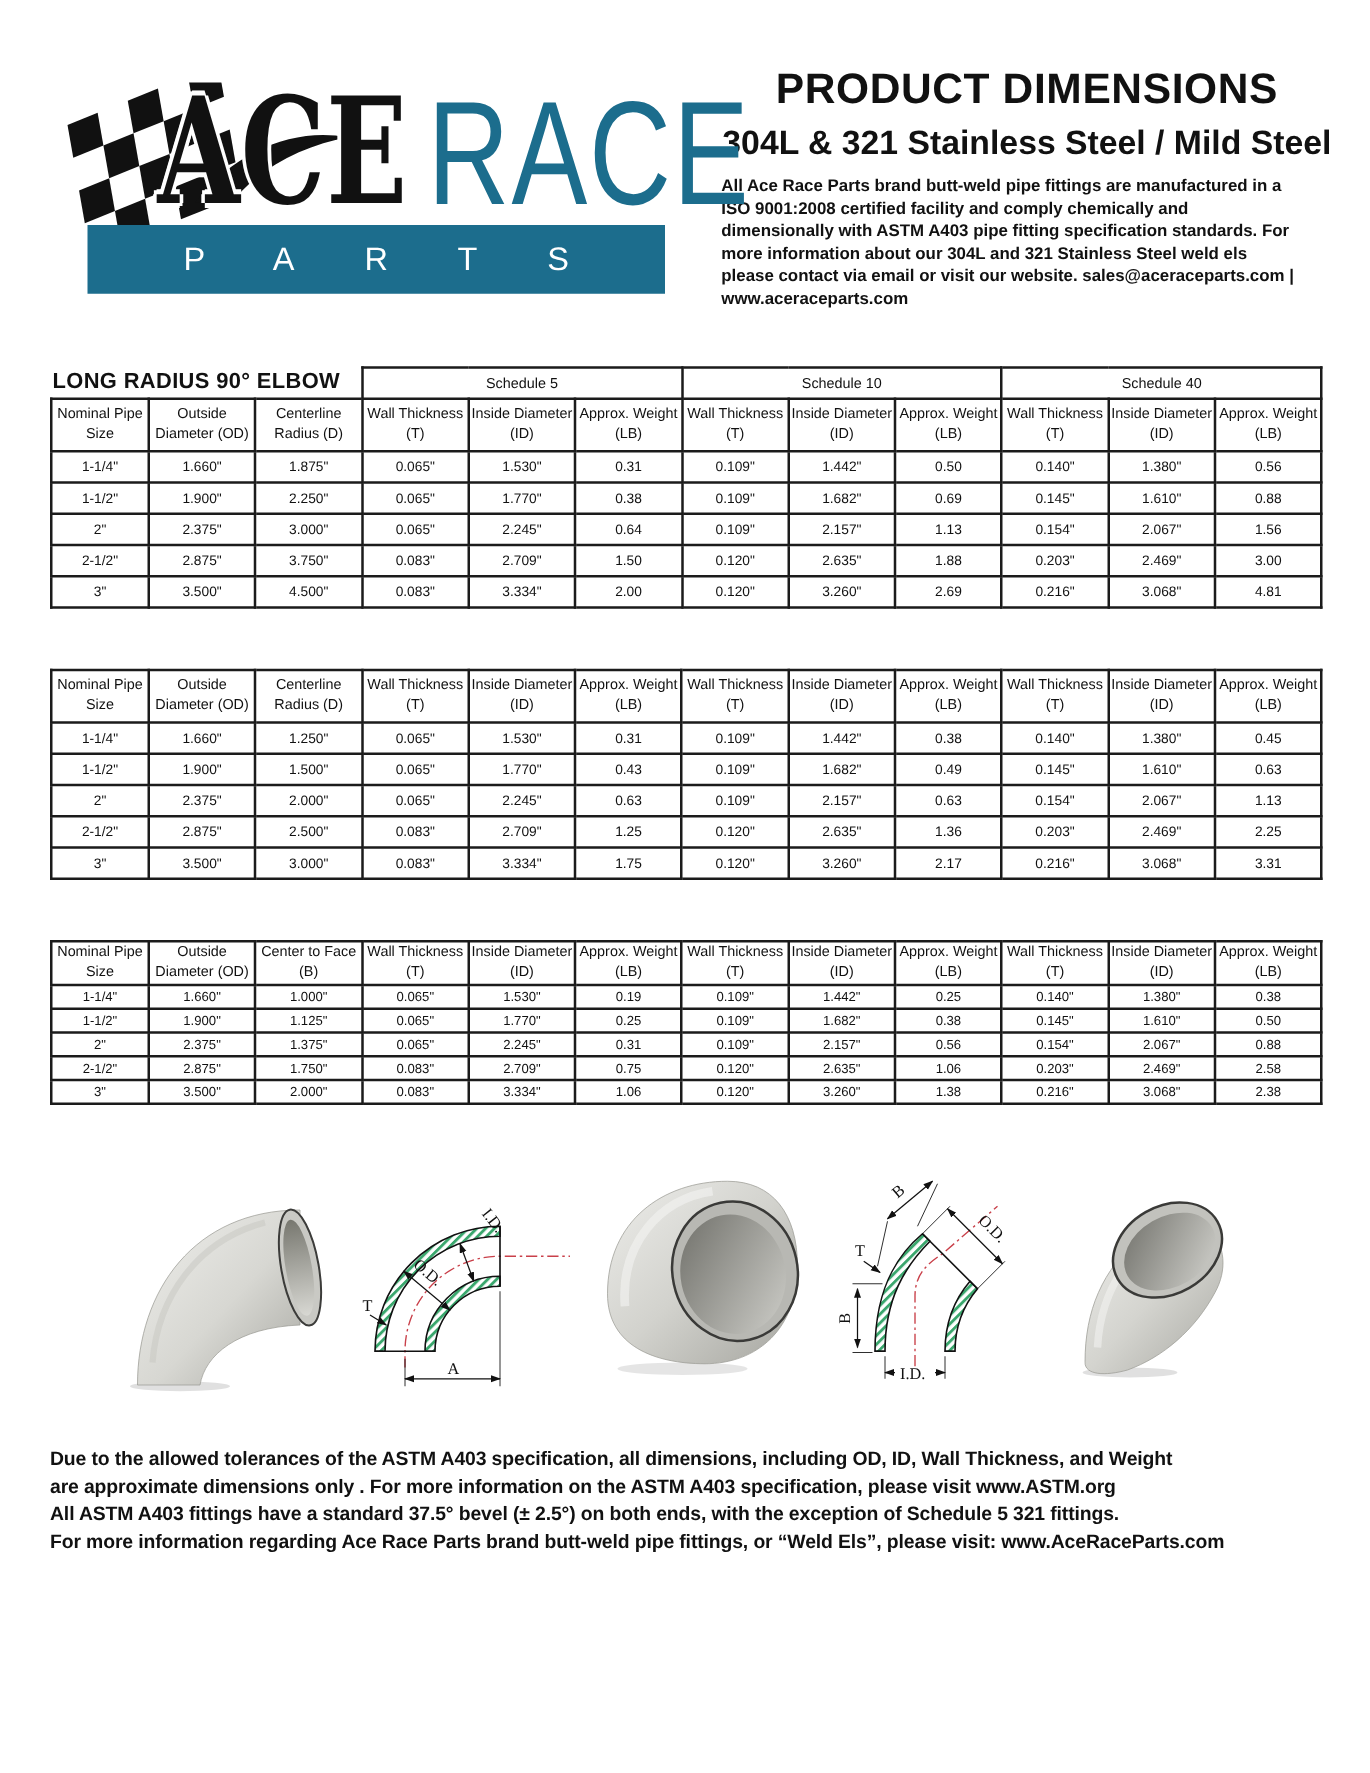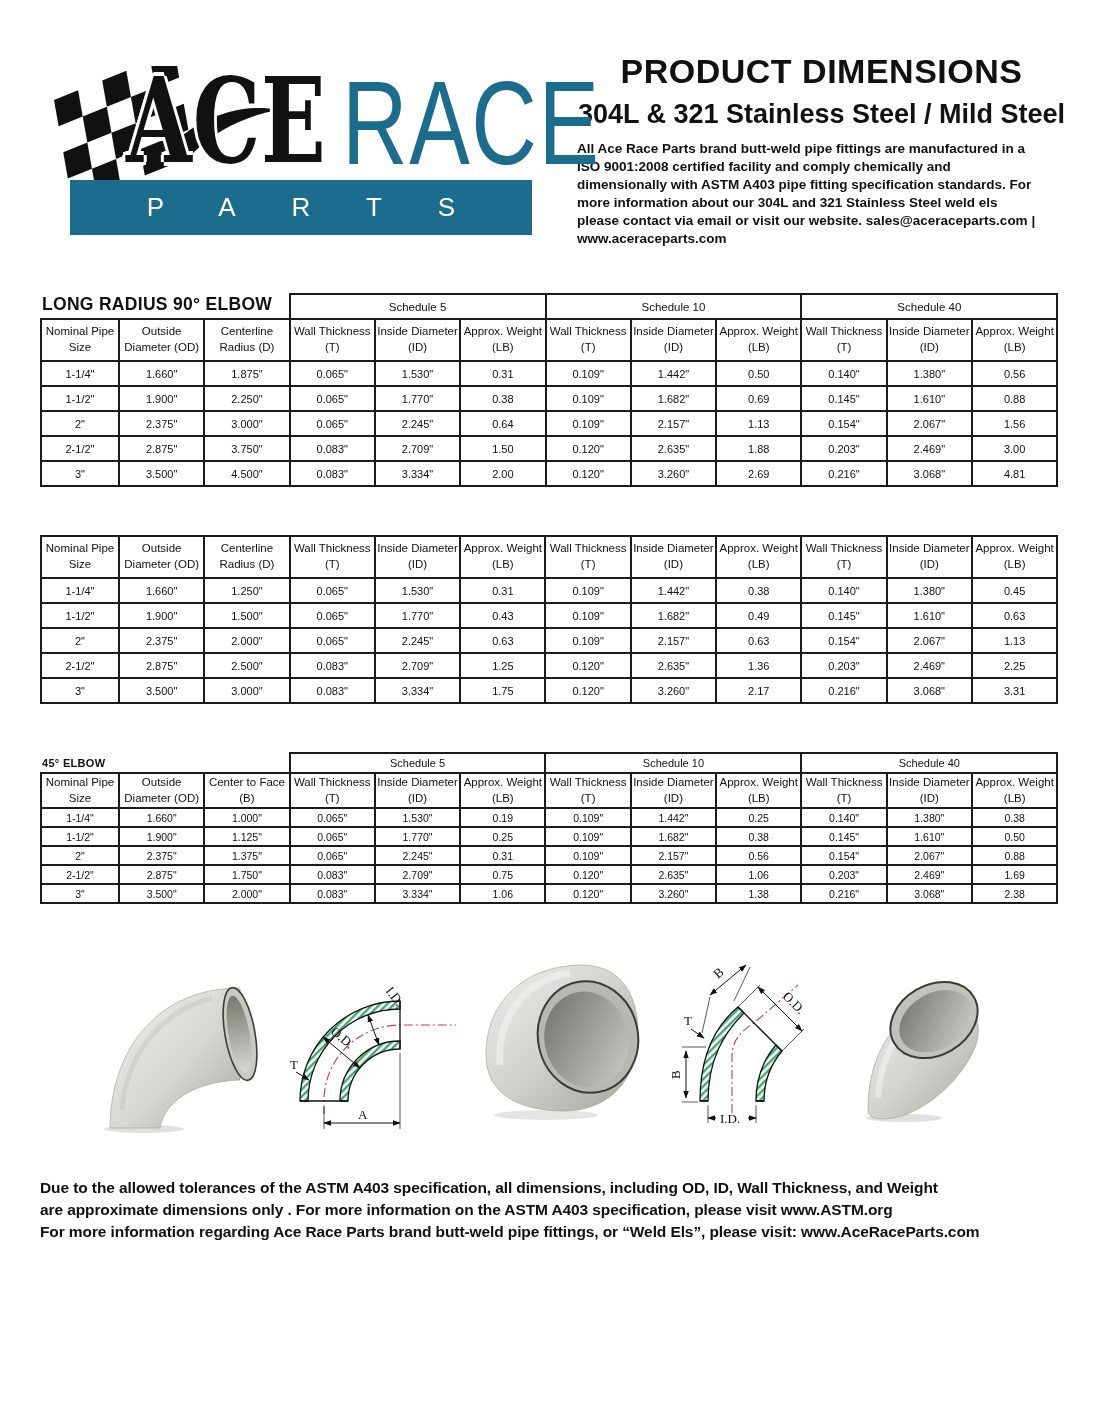--- a/index.html
+++ b/index.html
@@ -360,26 +360,20 @@
           <col class="c-std">
           <col class="c-std">
           <col class="c-std">
           <col class="c-std">
           <col class="c-std">
           <col class="c-std">
           <col class="c-std">
           <col class="c-std">
         </colgroup>
       <thead>
-        <tr class="banner-row">
-          <th colspan="3" class="title-cell">45° ELBOW</th>
-          <th colspan="3">Schedule 5</th>
-          <th colspan="3">Schedule 10</th>
-          <th colspan="3">Schedule 40</th>
-        </tr>
         <tr class="head-row">
           <th>Nominal Pipe
 Size</th>
           <th>Outside
 Diameter (OD)</th>
           <th>Center to Face
 (B)</th>
           <th>Wall Thickness
 (T)</th>
           <th>Inside Diameter
@@ -448,21 +442,21 @@
             <td>2.875"</td>
             <td>1.750"</td>
             <td>0.083"</td>
             <td>2.709"</td>
             <td>0.75</td>
             <td>0.120"</td>
             <td>2.635"</td>
             <td>1.06</td>
             <td>0.203"</td>
             <td>2.469"</td>
-            <td>1.69</td>
+            <td>2.58</td>
           </tr>
           <tr>
             <td>3"</td>
             <td>3.500"</td>
             <td>2.000"</td>
             <td>0.083"</td>
             <td>3.334"</td>
             <td>1.06</td>
             <td>0.120"</td>
             <td>3.260"</td>
@@ -614,16 +608,17 @@
       <g transform="translate(82,72) rotate(-30)">
         <ellipse cx="0" cy="0" rx="46" ry="35" fill="#c2c2bd" stroke="#3a3a38" stroke-width="2"></ellipse>
         <ellipse cx="1" cy="2" rx="39" ry="28" fill="url(#pg6)"></ellipse>
       </g>
     </svg>
   </div>
 
   <div class="footer">
     <div>Due to the allowed tolerances of the ASTM A403 specification, all dimensions, including OD, ID, Wall Thickness, and Weight</div>
     <div>are approximate dimensions only . For more information on the ASTM A403 specification, please visit www.ASTM.org</div>
+    <div>All ASTM A403 fittings have a standard 37.5° bevel (± 2.5°) on both ends, with the exception of Schedule 5 321 fittings.</div>
     <div>For more information regarding Ace Race Parts brand butt-weld pipe fittings, or “Weld Els”, please visit: www.AceRaceParts.com</div>
   </div>
 
 </div>
 
 </body></html>

